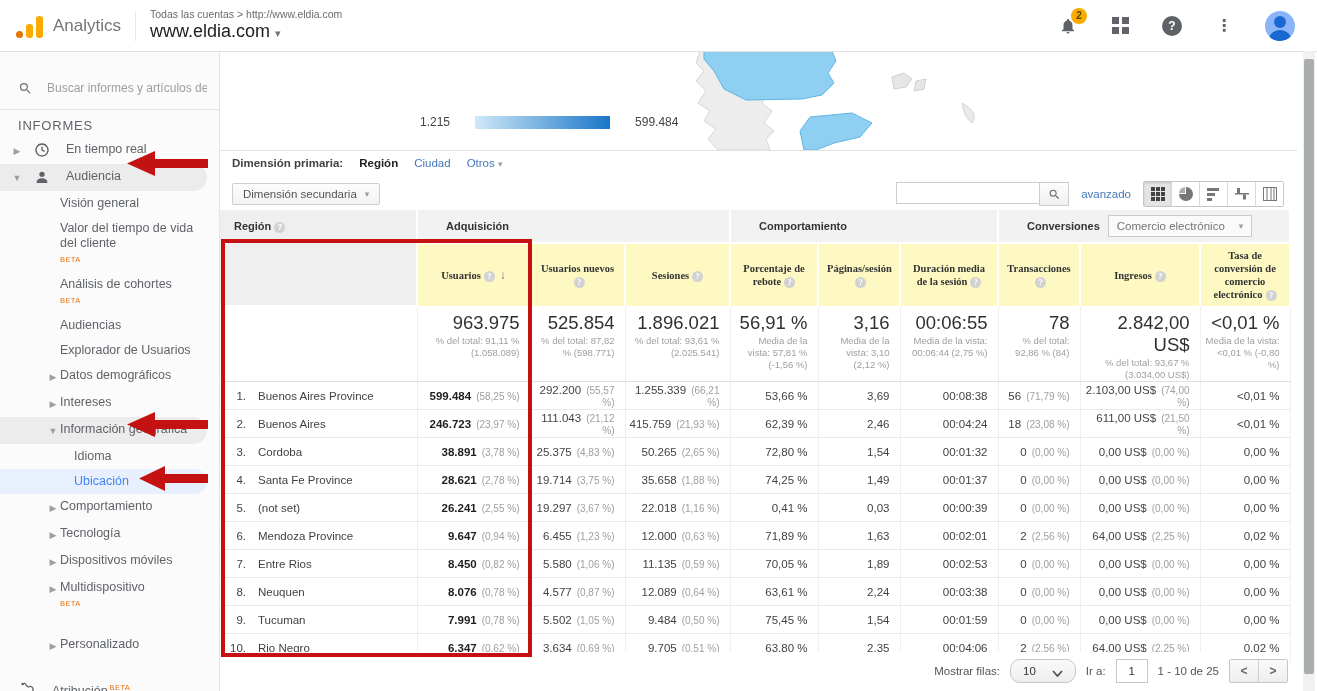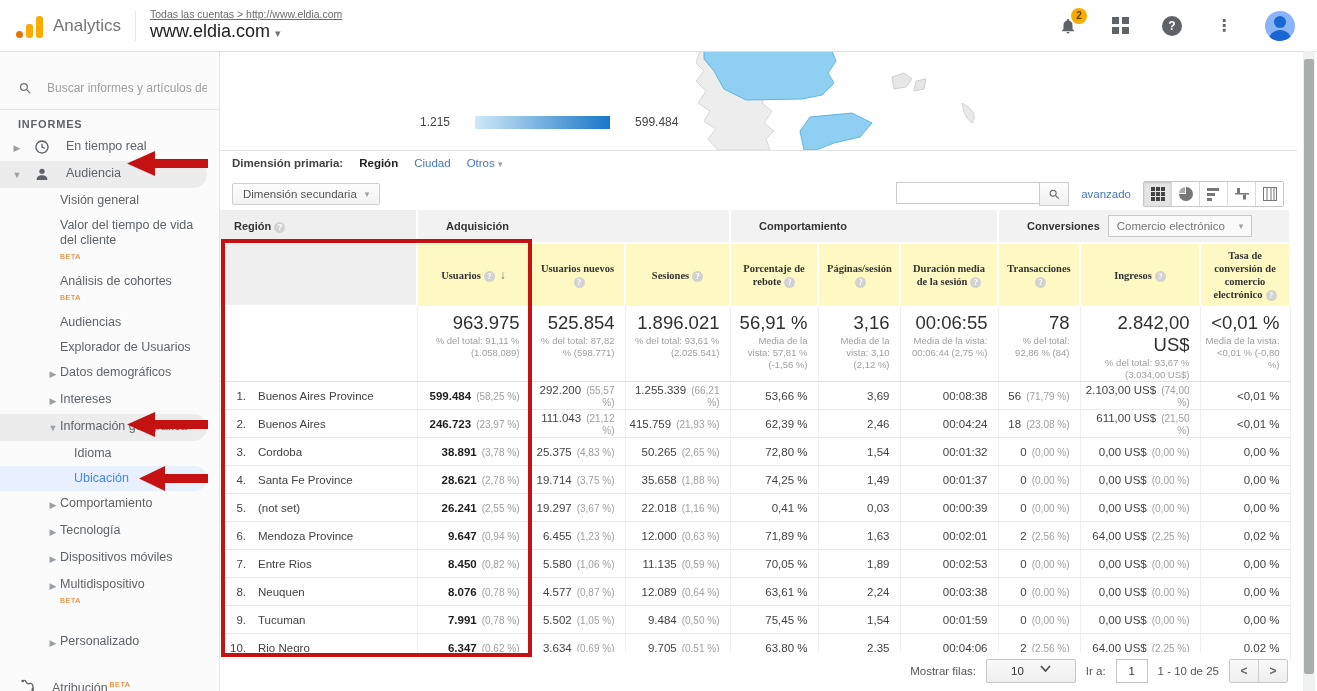--- a/index.html
+++ b/index.html
@@ -7,21 +7,21 @@
        font-family:"Liberation Sans","DejaVu Sans",sans-serif;color:#3c4043;}
   
   .topbar{position:absolute;left:0;top:0;width:1317px;height:51px;background:#fff;
           border-bottom:1px solid #e0e0e0;display:flex;align-items:center;z-index:3;}
   .logo{display:flex;align-items:flex-end;gap:3px;margin-left:16px;height:24px;}
   .logo .dot{width:7px;height:7px;border-radius:50%;background:#e37400;}
   .logo .bar1{width:7px;height:14px;border-radius:3px;background:#f9ab00;}
   .logo .bar2{width:7px;height:22px;border-radius:3px;background:#f9ab00;}
   .brand{font-size:17px;color:#757575;margin:0 14px 0 10px;}
   .tb-divider{width:1px;height:30px;background:#e8e8e8;margin-right:14px;}
-  .acct .crumb{font-size:10.5px;color:#6b6b6b;line-height:13px;text-decoration:underline;}
+  .acct .crumb{font-size:10.5px;color:#6b6b6b;line-height:13px;}
   .acct .acct-name{font-size:18px;color:#212121;line-height:20px;}
   .acct .dd{color:#757575;font-size:11px;}
   .tb-right{margin-left:auto;display:flex;align-items:center;gap:30px;margin-right:22px;}
   .tb-ic{position:relative;width:22px;height:22px;display:flex;align-items:center;justify-content:center;}
   .badge{position:absolute;top:-7px;right:-8px;background:#f9ab00;color:#5f4200;font-size:10px;
          font-weight:bold;width:16px;height:16px;border-radius:50%;line-height:16px;text-align:center;}
   .grid4{display:grid;grid-template-columns:7px 7px;grid-gap:3px;}
   .grid4 span{width:7px;height:7px;background:#5f6368;}
   .help-c{width:20px;height:20px;border-radius:50%;background:#5f6368;color:#fff;font-size:12px;
           font-weight:bold;text-align:center;line-height:20px;}
@@ -29,21 +29,21 @@
   .avatar{width:30px;height:30px;border-radius:50%;background:#8ab4f8;position:relative;overflow:hidden;}
   .avatar .head{position:absolute;left:9px;top:5px;width:12px;height:12px;border-radius:50%;background:#1967d2;}
   .avatar .body{position:absolute;left:3px;top:19px;width:24px;height:14px;border-radius:12px 12px 0 0;background:#1967d2;}
   
   .sidebar{position:absolute;left:0;top:51px;width:219px;height:640px;background:#fbfbfb;
            border-right:1px solid #e4e4e4;z-index:2;}
   .side-search{height:42px;display:flex;align-items:center;border-bottom:1px solid #e4e4e4;padding-left:18px;margin-top:16px;}
   .side-search input{border:0;outline:0;background:transparent;font-size:12px;color:#5f6368;
            font-family:"Liberation Sans","DejaVu Sans",sans-serif;width:160px;margin-left:12px;}
   .side-search input::placeholder{color:#9e9e9e;}
-  .sec-label{font-size:11px;color:#5f6368;letter-spacing:.8px;margin:8px 0 4px 18px;font-weight:bold;}
+  .sec-label{font-size:13px;color:#5f6368;letter-spacing:.8px;margin:8px 0 4px 18px;}
   .nav-item{position:relative;display:flex;align-items:flex-start;padding:5px 12px 5px 0;cursor:pointer;
             font-size:12.5px;color:#5f6368;line-height:15px;}
   .nav-item .caret{width:14px;text-align:center;color:#9aa0a6;font-size:9px;flex:none;margin-top:2px;}
   .nav-item .nicon{width:20px;flex:none;margin:0 14px 0 8px;display:flex;justify-content:center;margin-top:0px;}
   .nav-item .lbl{flex:1;}
   .lvl0{padding-left:10px;}
   .lvl1{padding-left:60px;}
   .lvl1.has-caret{padding-left:46px;}
   .lvl2{padding-left:74px;justify-content:flex-end;}
   .hl-gray{background:#ececec;border-radius:0 16px 16px 0;margin-right:12px;}
@@ -101,22 +101,22 @@
   .sub{font-size:9.5px;color:#9e9e9e;display:block;line-height:12px;margin-top:1px;}
   .ga tbody.data td{height:27px;border-bottom:1px solid #e9e9e9;border-right:1px solid #efefef;
        text-align:right;padding:0 10px 0 4px;color:#424242;}
   .ga tbody.data td.c-region{text-align:left;padding-left:0;}
   .idx{display:inline-block;width:26px;text-align:right;margin-right:12px;color:#424242;}
   .bold{font-weight:bold;color:#1f1f1f;}
   .pct{color:#9e9e9e;font-size:10px;margin-left:5px;font-weight:normal;}
   
   .tfoot{position:absolute;left:0;top:601px;width:1070px;height:38px;display:flex;align-items:center;
          justify-content:flex-end;gap:10px;font-size:11.5px;color:#555;background:#fff;}
-  .rows-sel{border:1px solid #c6c6c6;background:linear-gradient(#fafafa,#eee);border-radius:2px;
-         padding:5px 24px;display:inline-flex;gap:16px;align-items:flex-start;cursor:pointer;color:#333;}
+  .rows-sel{border:1px solid #c6c6c6;background:linear-gradient(#fafafa,#eee);border-radius:10px;
+         padding:5px 12px;display:inline-flex;gap:16px;align-items:flex-end;cursor:pointer;color:#333;}
   .goto-in{width:26px;height:20px;border:1px solid #c6c6c6;text-align:center;font-size:11.5px;color:#333;
          font-family:"Liberation Sans","DejaVu Sans",sans-serif;outline:none;}
   .pager{display:flex;border:1px solid #c6c6c6;border-radius:2px;overflow:hidden;margin-right:2px;}
   .pbtn{width:28px;height:22px;display:flex;align-items:center;justify-content:center;background:linear-gradient(#fafafa,#eee);
         color:#666;font-weight:bold;font-size:12px;cursor:pointer;}
   .pbtn+.pbtn{border-left:1px solid #d0d0d0;}
   
   .sbar{position:absolute;right:2px;top:51px;width:12px;height:640px;background:#f0f2f1;z-index:4;}
   .sthumb{position:absolute;left:1px;top:8px;width:10px;height:615px;background:#a9aeab;border-radius:2px;}
   

